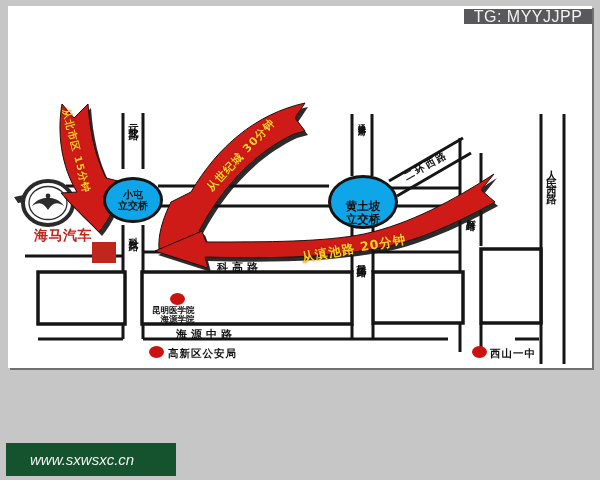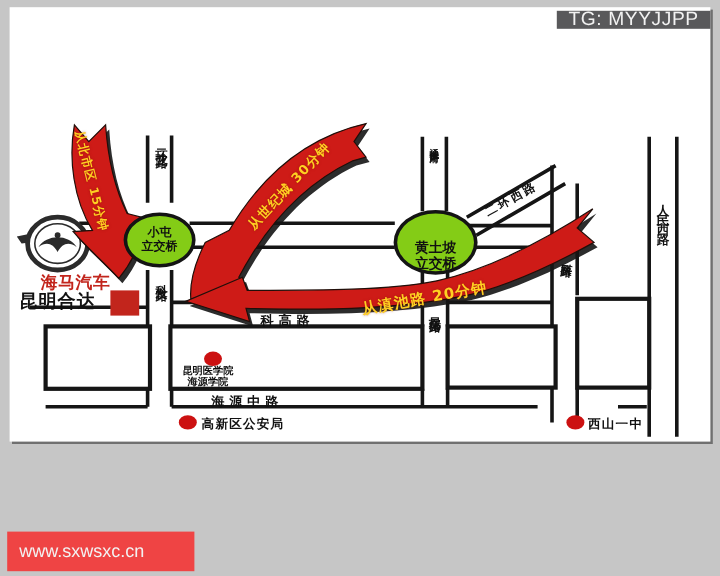--- a/index.html
+++ b/index.html
@@ -11,21 +11,21 @@
   .map-canvas{
     position:absolute;left:8px;top:6px;width:584px;height:362px;
     background:#ffffff;
     box-shadow:2px 2px 0 rgba(55,55,55,.6);
   }
   .map-canvas svg{position:absolute;left:0;top:0;}
   .lbl{position:absolute;color:#111;font-weight:700;white-space:nowrap;z-index:3;}
   .vert{writing-mode:vertical-rl;text-orientation:upright;}
   .rot{transform-origin:center;}
   .interchange{
-    position:absolute;z-index:4;background:#84cc16;border:3px solid #141414;
+    position:absolute;z-index:4;background:#0ea5e9;border:3px solid #141414;
     border-radius:50%;display:flex;flex-direction:column;align-items:center;
     justify-content:center;text-align:center;font-weight:700;color:#111;
     line-height:1.12;
   }
   .marker{
     position:absolute;width:15px;height:12px;border-radius:50%;
     background:#cc1111;z-index:4;
   }
   .red-square{
     position:absolute;left:84px;top:236px;width:24px;height:21px;
@@ -34,21 +34,21 @@
   .arrow-label{
     position:absolute;color:#ffd022;font-weight:700;z-index:5;
     white-space:nowrap;letter-spacing:1px;
     text-shadow:0 0 2px rgba(120,20,0,.55);
   }
   .badge{
     position:absolute;background:#59595b;color:#f2f2f2;z-index:9;
     display:flex;align-items:center;font-family:"Liberation Sans",sans-serif;
   }
   #tg-badge{left:464px;top:9px;width:128px;height:15px;justify-content:center;font-size:16px;letter-spacing:.5px;}
-  #url-badge{left:6px;top:443px;width:146px;height:33px;background:#ef4444;padding-left:10px;font-size:15px;}
+  #url-badge{left:6px;top:443px;width:146px;height:33px;background:#14532d;padding-left:24px;font-size:15px;font-style:italic;}
   .brand{position:absolute;left:26px;top:221px;font-size:14px;font-weight:700;color:#c2251c;z-index:4;letter-spacing:.5px;}
   .dealer{position:absolute;left:8px;top:236px;font-size:15px;font-weight:700;color:#111;z-index:4;letter-spacing:1px;}
 </style>
 </head>
 <body>
 
 <div class="map-canvas">
 
   <svg width="584" height="362" viewBox="0 0 584 362">
 
@@ -120,31 +120,30 @@
   <div class="lbl vert" style="left:118px;top:223px;height:42px;font-size:10px;letter-spacing:2px;">科发路</div>
   <div class="lbl vert" style="left:347px;top:111px;height:52px;font-size:8px;letter-spacing:1px;">通往学府路</div>
   <div class="lbl rot" style="left:418px;top:160px;font-size:10px;letter-spacing:2px;transform:translate(-50%,-50%) rotate(-29deg);">二环西路</div>
   <div class="lbl vert" style="left:455px;top:206px;height:40px;font-size:9.5px;letter-spacing:1px;transform:rotate(9deg);">科医路</div>
   <div class="lbl vert" style="left:537px;top:156px;height:102px;font-size:10.5px;letter-spacing:8px;">人民西路</div>
   <div class="lbl vert" style="left:346px;top:250px;height:48px;font-size:10px;letter-spacing:1px;">昆瑞公路</div>
   <div class="lbl" style="left:186px;top:254px;font-size:11px;letter-spacing:4px;margin-left:23px;">科高路</div>
   <div class="lbl" style="left:168px;top:321px;font-size:11px;letter-spacing:4px;">海源中路</div>
 
   <span class="marker" style="left:162px;top:287px;"></span>
-  <div class="lbl" style="left:144px;top:300px;font-size:8.5px;text-align:center;line-height:1.1;">
+  <div class="lbl" style="left:144px;top:300px;font-size:8.5px;text-align:right;line-height:1.1;">
     <div>昆明医学院</div>
     <div>海源学院</div>
   </div>
   <span class="marker" style="left:141px;top:340px;"></span>
   <div class="lbl" style="left:160px;top:341px;font-size:10.5px;letter-spacing:1px;">高新区公安局</div>
   <span class="marker" style="left:464px;top:340px;"></span>
   <div class="lbl" style="left:482px;top:341px;font-size:10.5px;letter-spacing:1px;">西山一中</div>
 
   <div class="brand">海马汽车</div>
-  <div class="dealer">昆明合达</div>
   <div class="red-square"></div>
 
   <div class="arrow-label" style="left:68px;top:145px;font-size:10px;transform:translate(-50%,-50%) rotate(76deg);">从北市区 15分钟</div>
   <div class="arrow-label" style="left:233px;top:149px;font-size:11px;transform:translate(-50%,-50%) rotate(-47deg);">从世纪城 30分钟</div>
   <div class="arrow-label" style="left:346px;top:243px;font-size:12.5px;transform:translate(-50%,-50%) rotate(-10deg);">从滇池路 20分钟</div>
 
 </div>
 
 <div class="badge" id="tg-badge">TG: MYYJJPP</div>
 <div class="badge" id="url-badge">www.sxwsxc.cn</div>

